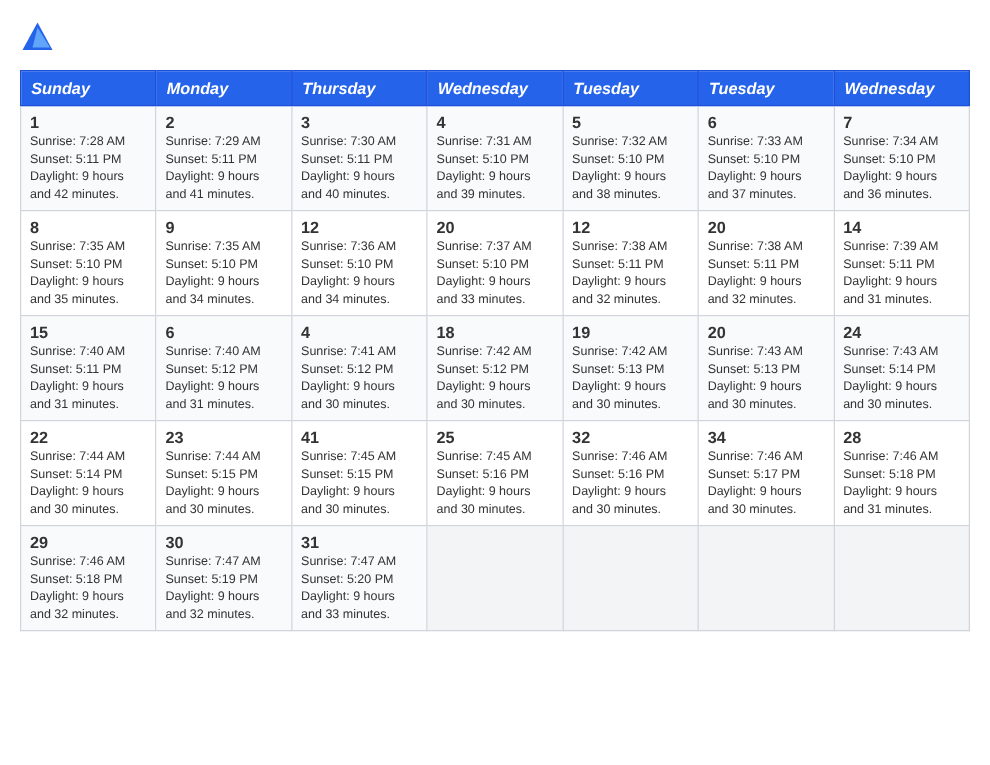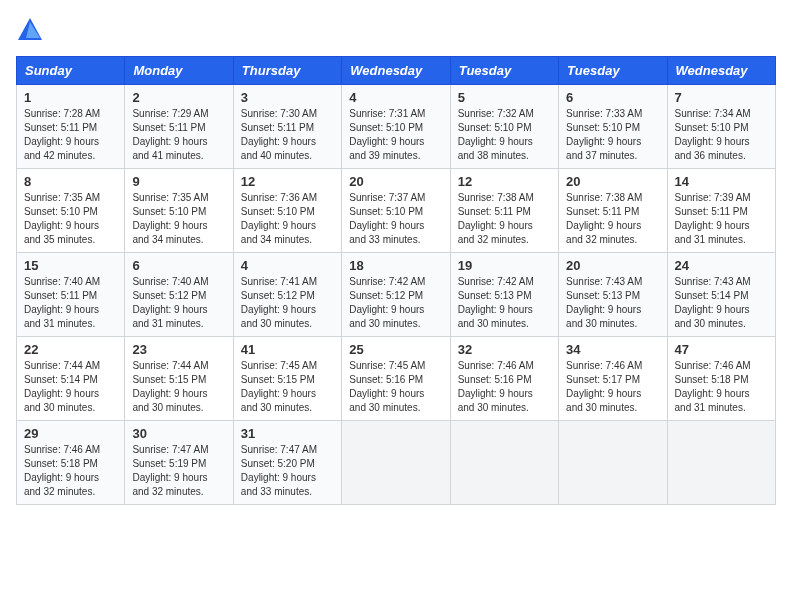--- a/index.html
+++ b/index.html
@@ -233,21 +233,21 @@
         </td>
         <td>
           <span class="day-number">32</span>
           <div class="day-info">Sunrise: 7:46 AM<br>Sunset: 5:16 PM<br>Daylight: 9 hours and 30 minutes.</div>
         </td>
         <td>
           <span class="day-number">34</span>
           <div class="day-info">Sunrise: 7:46 AM<br>Sunset: 5:17 PM<br>Daylight: 9 hours and 30 minutes.</div>
         </td>
         <td>
-          <span class="day-number">47</span>
+          <span class="day-number">28</span>
           <div class="day-info">Sunrise: 7:46 AM<br>Sunset: 5:18 PM<br>Daylight: 9 hours and 31 minutes.</div>
         </td>
       </tr>
       <tr>
         <td>
           <span class="day-number">29</span>
           <div class="day-info">Sunrise: 7:46 AM<br>Sunset: 5:18 PM<br>Daylight: 9 hours and 32 minutes.</div>
         </td>
         <td>
           <span class="day-number">30</span>

